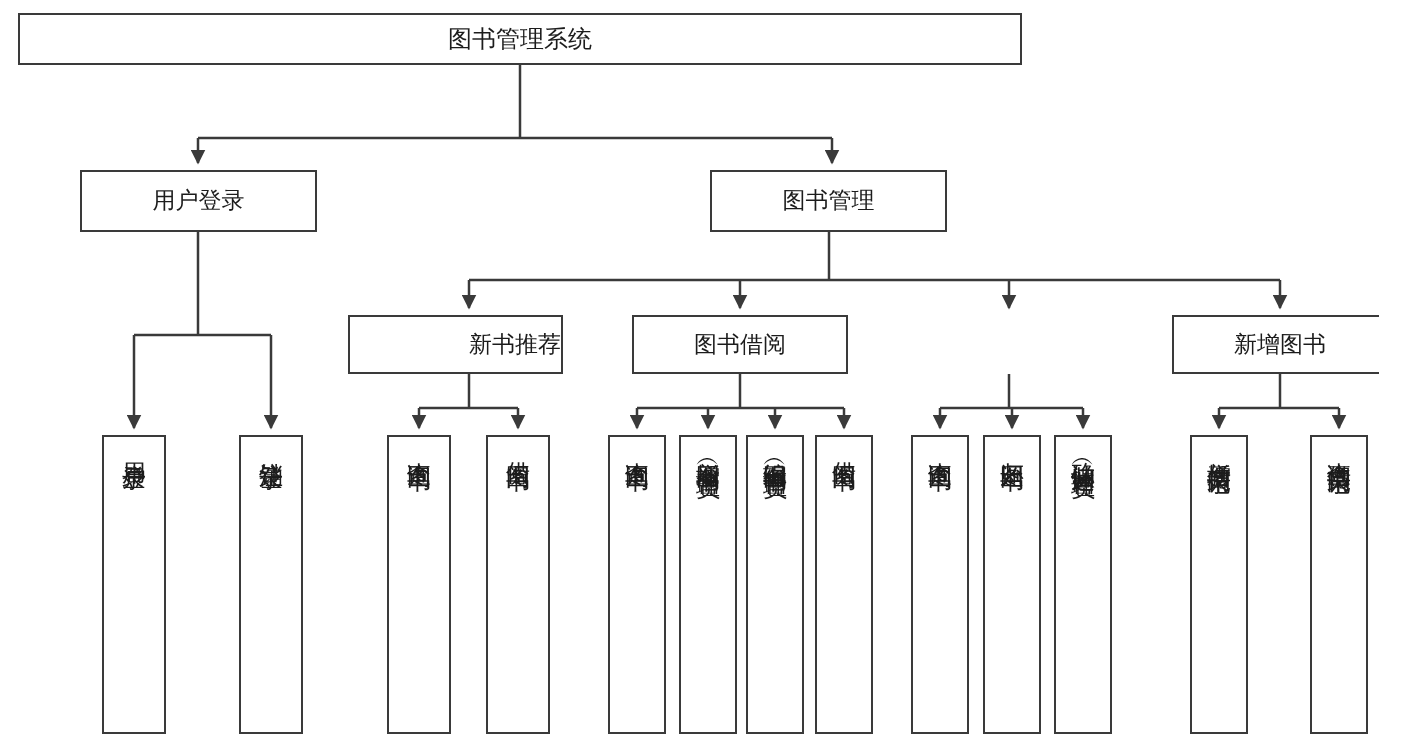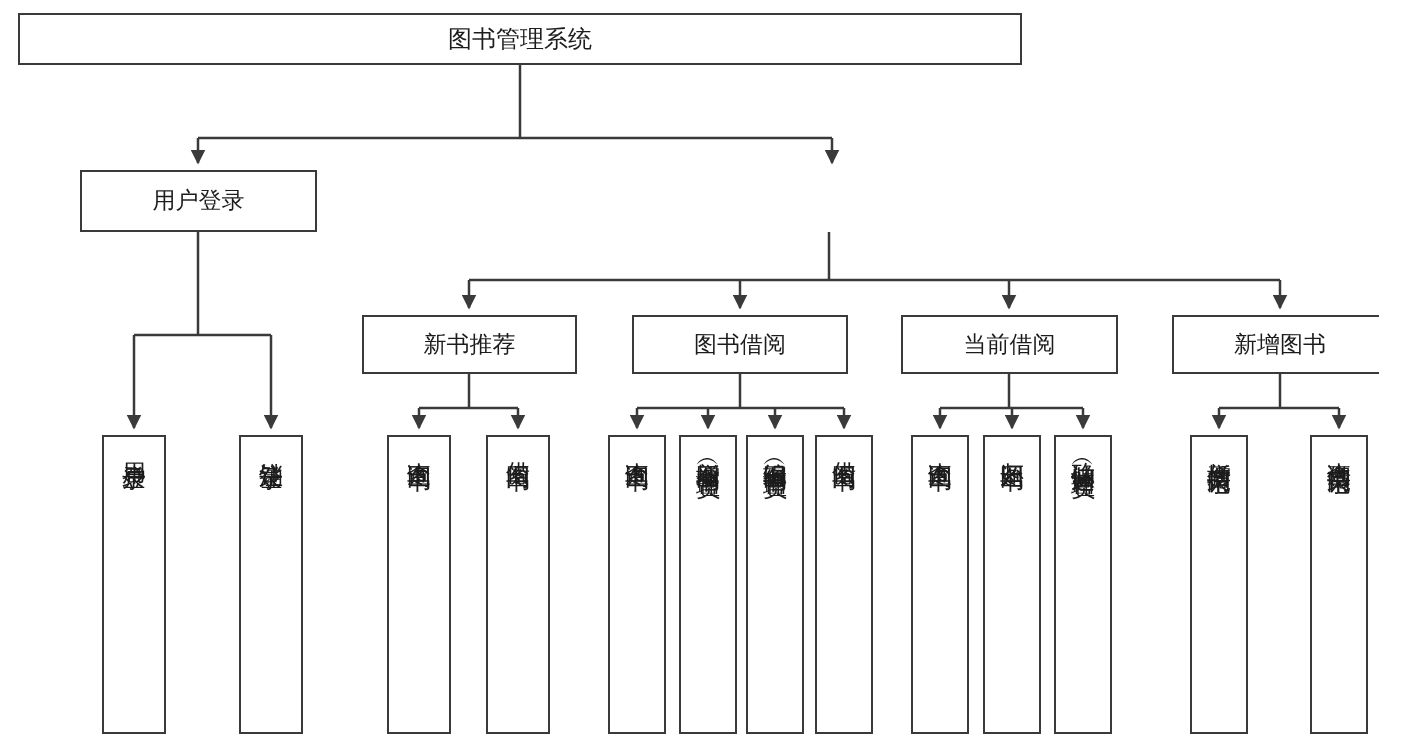--- a/index.html
+++ b/index.html
@@ -126,29 +126,29 @@
     </g>
   </svg>
 
   <div class="node root horiz" style="left:18px; top:13px; width:1004px; height:52px;">
     <span class="label">图书管理系统</span>
   </div>
 
   <div class="node horiz" style="left:80px; top:170px; width:237px; height:62px;">
     <span class="label">用户登录</span>
   </div>
+  <div class="node horiz" style="left:710px; top:170px; width:237px; height:62px;">
+    <span class="label">图书管理</span>
+  </div>
 
-  <div class="node horiz" style="left:362px; top:315px; width:215px; height:59px;">
+  <div class="node horiz" style="left:348px; top:315px; width:215px; height:59px;justify-content:flex-end;">
     <span class="label">新书推荐</span>
   </div>
   <div class="node horiz" style="left:632px; top:315px; width:216px; height:59px;">
     <span class="label">图书借阅</span>
-  </div>
-  <div class="node horiz" style="left:901px; top:315px; width:217px; height:59px;">
-    <span class="label">当前借阅</span>
   </div>
   <div class="node horiz" style="left:1172px; top:315px; width:216px; height:59px;">
     <span class="label">新增图书</span>
   </div>
 
   <div class="node vert" style="left:102px; top:435px; width:64px; height:299px;">
     <span class="label">用户登录</span>
   </div>
   <div class="node vert" style="left:239px; top:435px; width:64px; height:299px;">
     <span class="label">注销登录</span>

